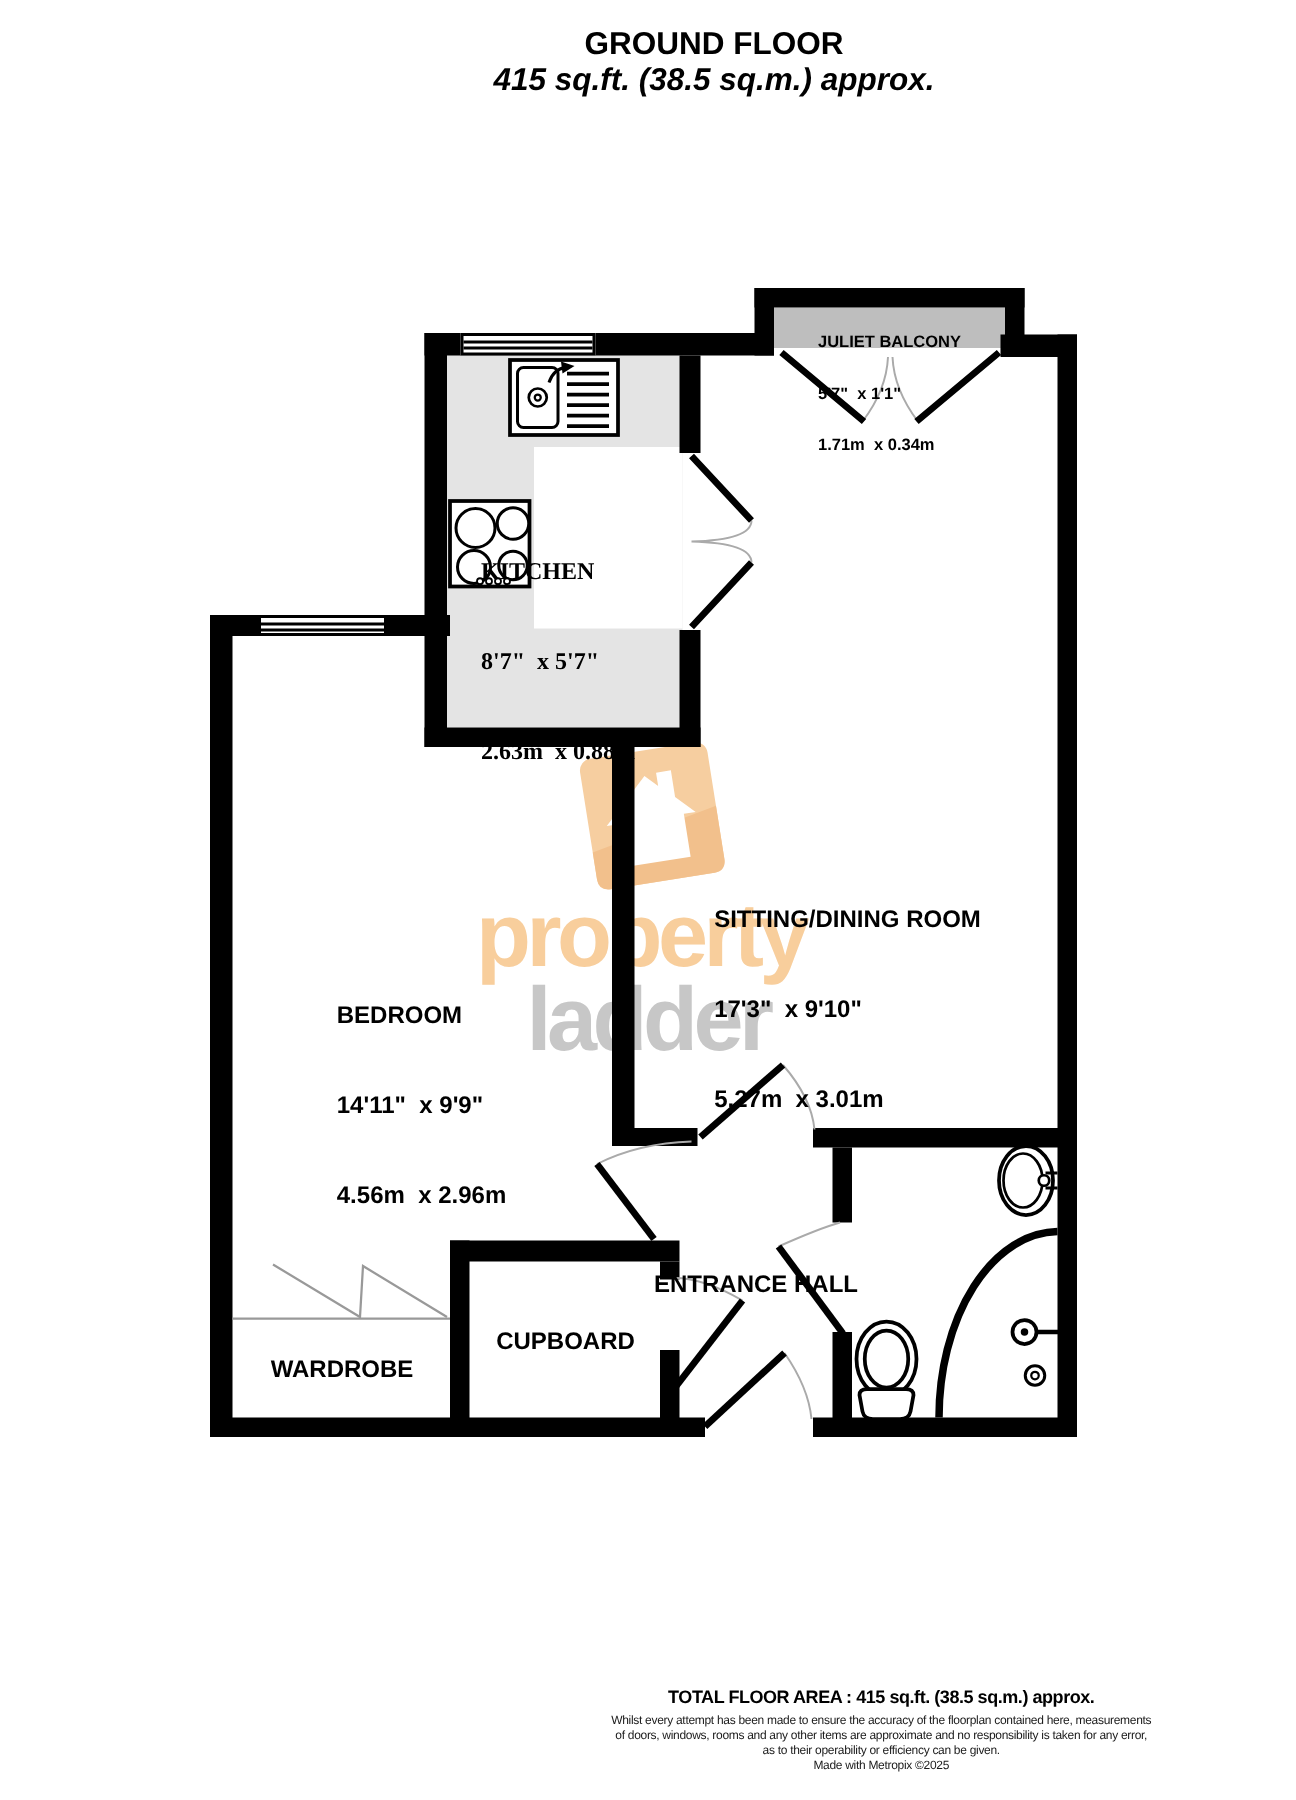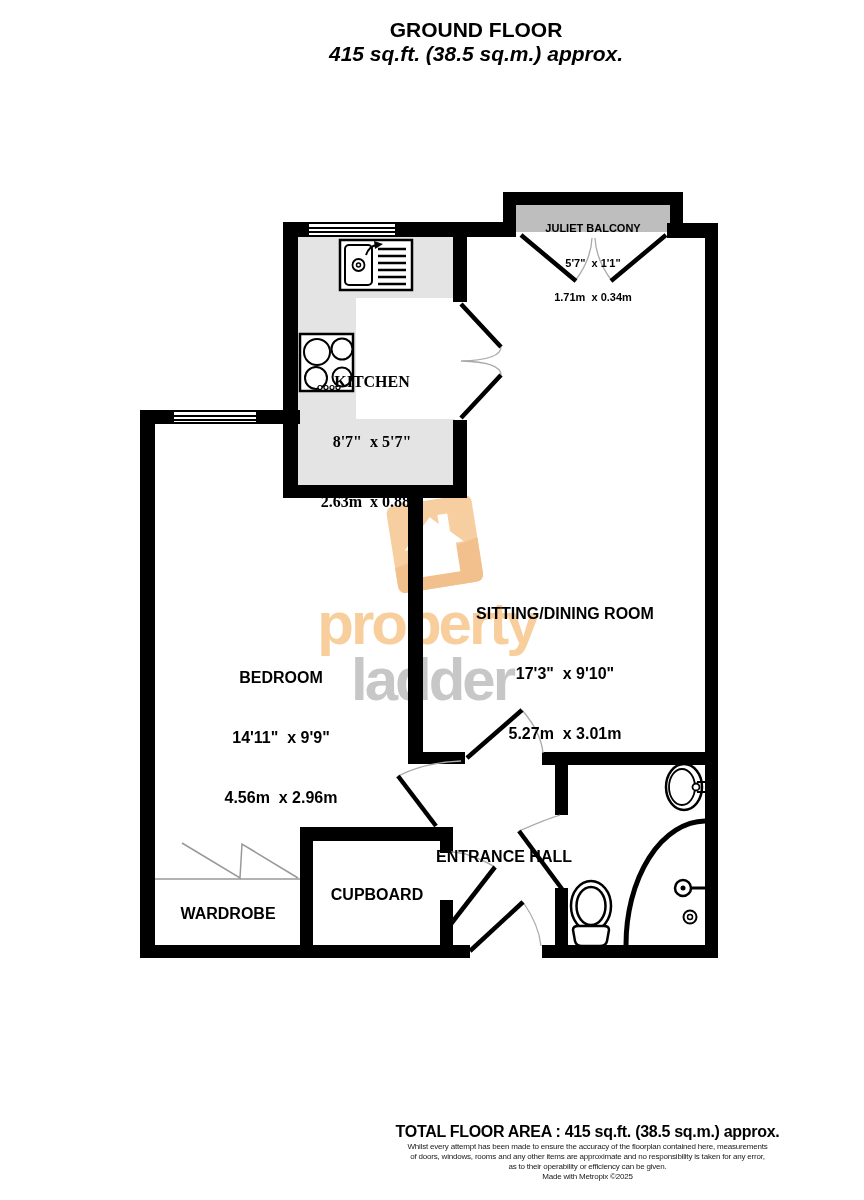--- a/index.html
+++ b/index.html
@@ -5,30 +5,30 @@
   html,body{margin:0;padding:0;background:#fff;}
   #page{position:relative;width:864px;height:1200px;background:#fff;overflow:hidden;
         font-family:"Liberation Sans","DejaVu Sans",sans-serif;}
   .wall{position:absolute;background:#000;z-index:5;}
   .floor{position:absolute;z-index:1;}
   .backdrop{position:absolute;background:#fff;z-index:3;}
   .window{position:absolute;background:#fff;border:2px solid #000;box-sizing:border-box;z-index:6;
           background-image:linear-gradient(#000,#000),linear-gradient(#000,#000);
           background-size:100% 2px;background-repeat:no-repeat;background-position:0 3px,0 7px;}
   #fixtures{position:absolute;left:0;top:0;z-index:7;}
-  .room-label{position:absolute;transform:translateX(-50%);text-align:center;font-weight:bold;
+  .room-label{position:absolute;transform:translateX(-50%);font-weight:bold;
               font-size:16px;line-height:20px;color:#000;white-space:pre;z-index:8;}
   .room-label.small{font-size:11px;line-height:11.5px;}
   .title{position:absolute;left:0;width:864px;text-align:center;font-weight:bold;font-size:21px;
          line-height:24px;color:#000;z-index:8;margin-left:44px;}
   .wm-word{position:absolute;transform:translateX(-50%);font-weight:bold;z-index:2;
            font-size:60px;letter-spacing:-3px;line-height:60px;}
   #wm-house{position:absolute;left:0;top:0;z-index:2;}
   .footer{position:absolute;left:330px;width:515px;text-align:center;color:#000;z-index:8;}
-  .footer .total{font-weight:bold;font-size:16px;letter-spacing:-0.3px;line-height:15px;margin-bottom:3px;}
+  .footer .total{font-weight:bold;font-size:12px;letter-spacing:-0.3px;line-height:15px;margin-bottom:3px;}
   .footer .disc{font-size:8px;letter-spacing:-0.2px;line-height:10px;color:#1a1a1a;white-space:nowrap;}
 </style>
 </head>
 <body>
 
 <div id="page">
 
   <div class="title" style="top:18px;">GROUND FLOOR</div>
   <div class="title" style="top:42px;font-style:italic;">415 sq.ft. (38.5 sq.m.) approx.</div>
 

